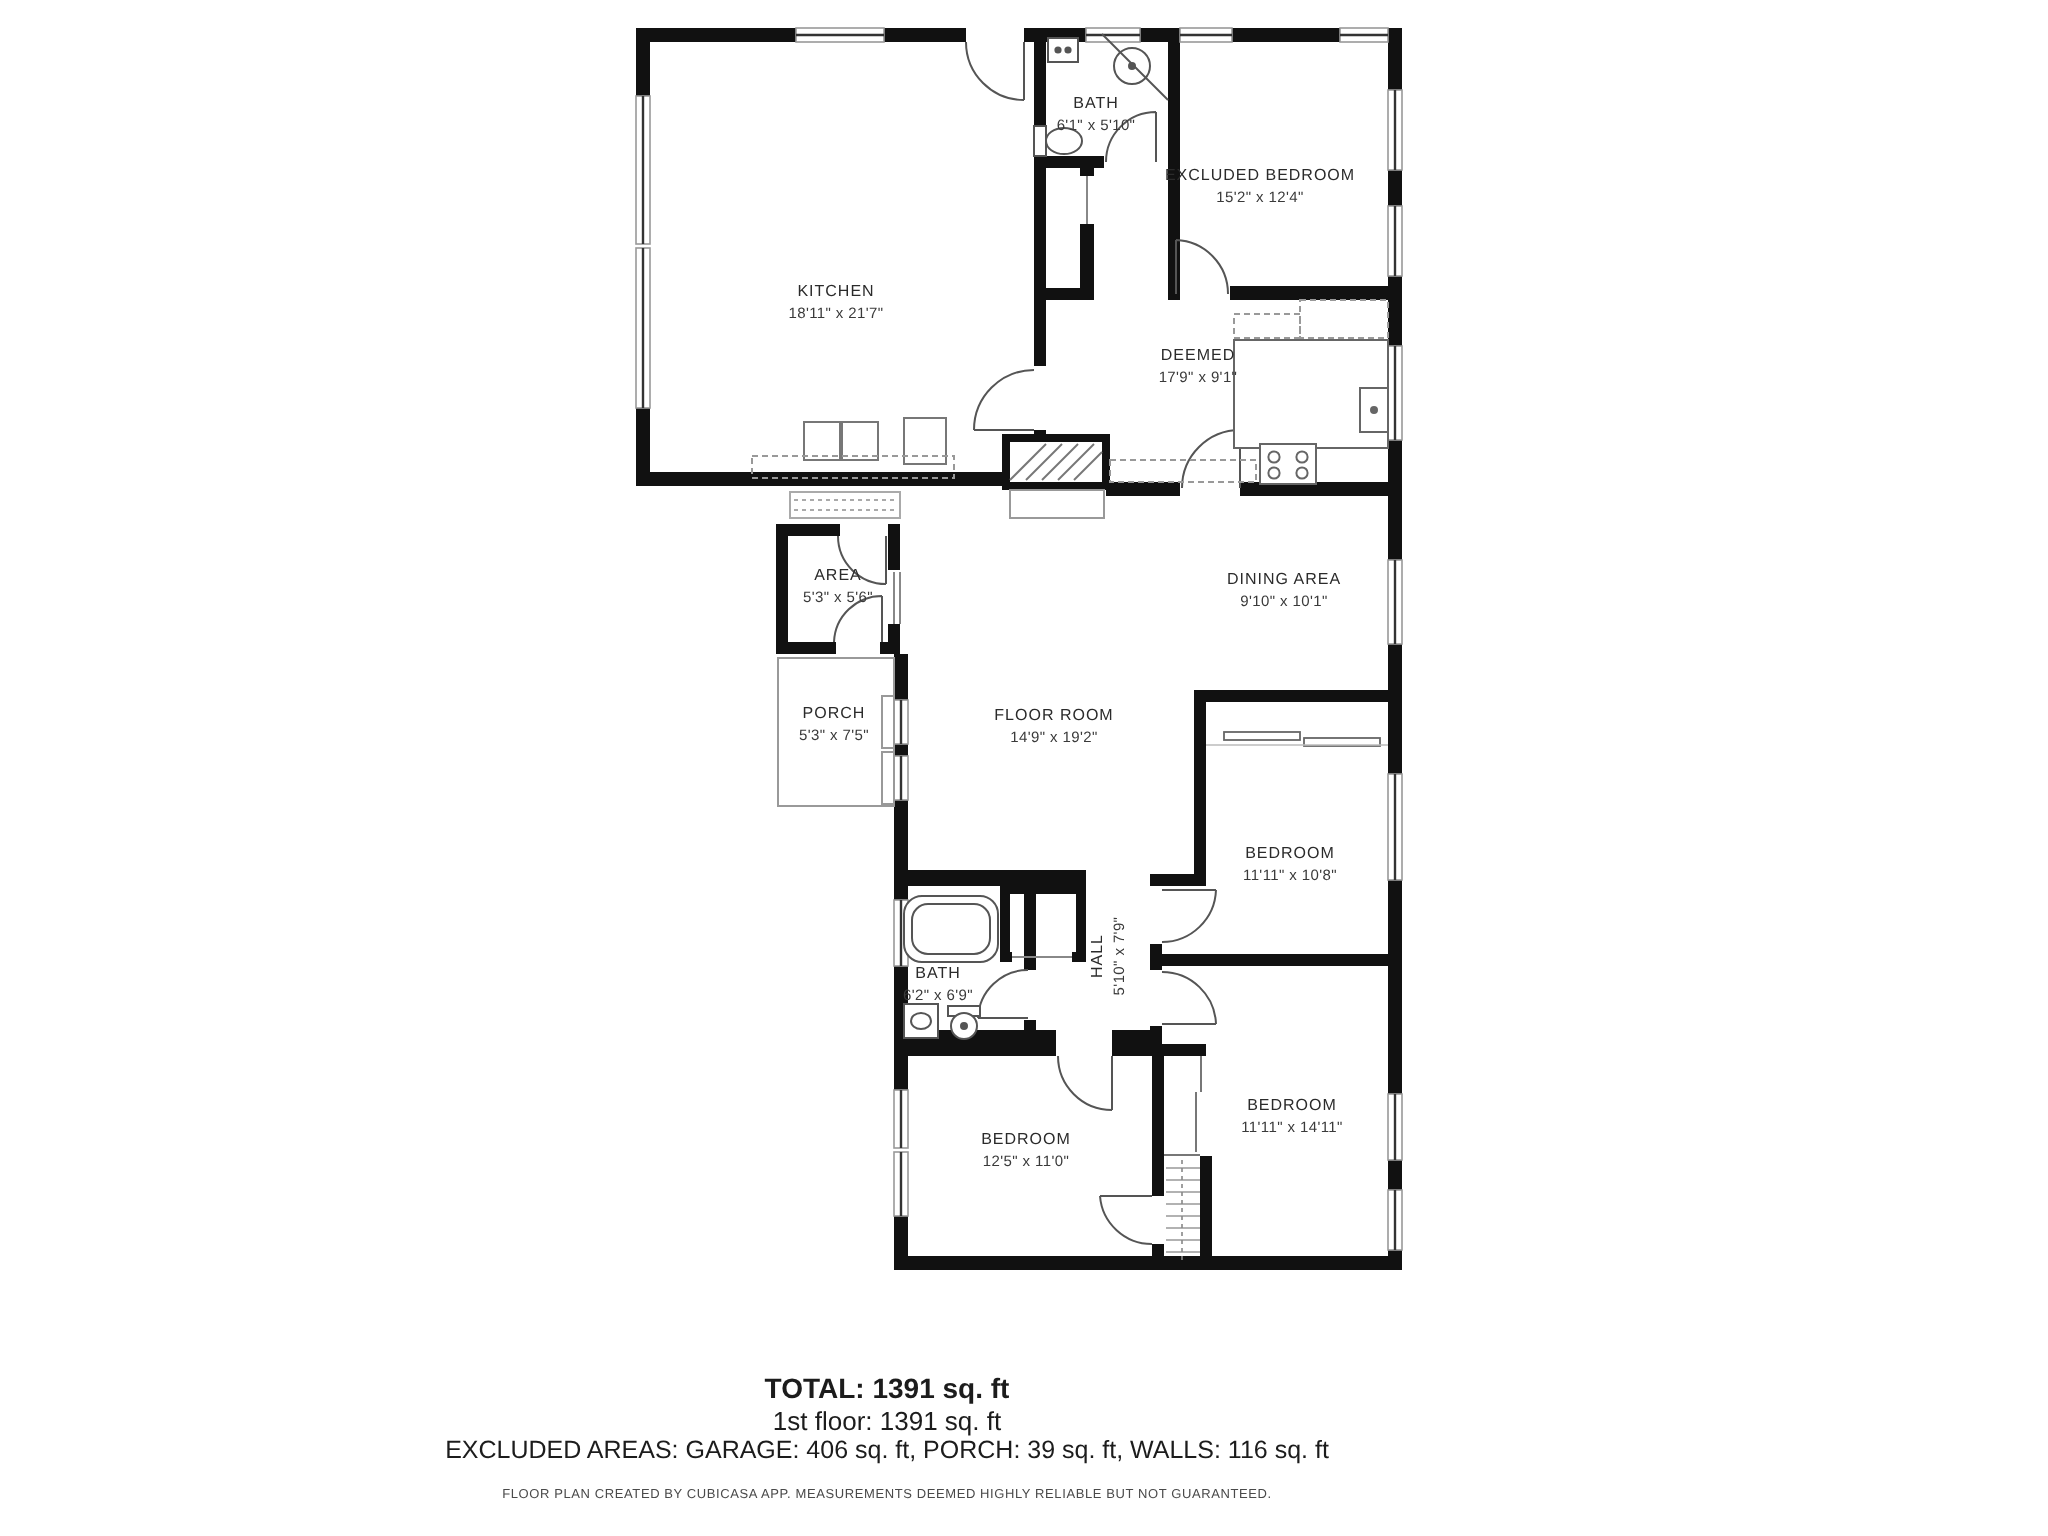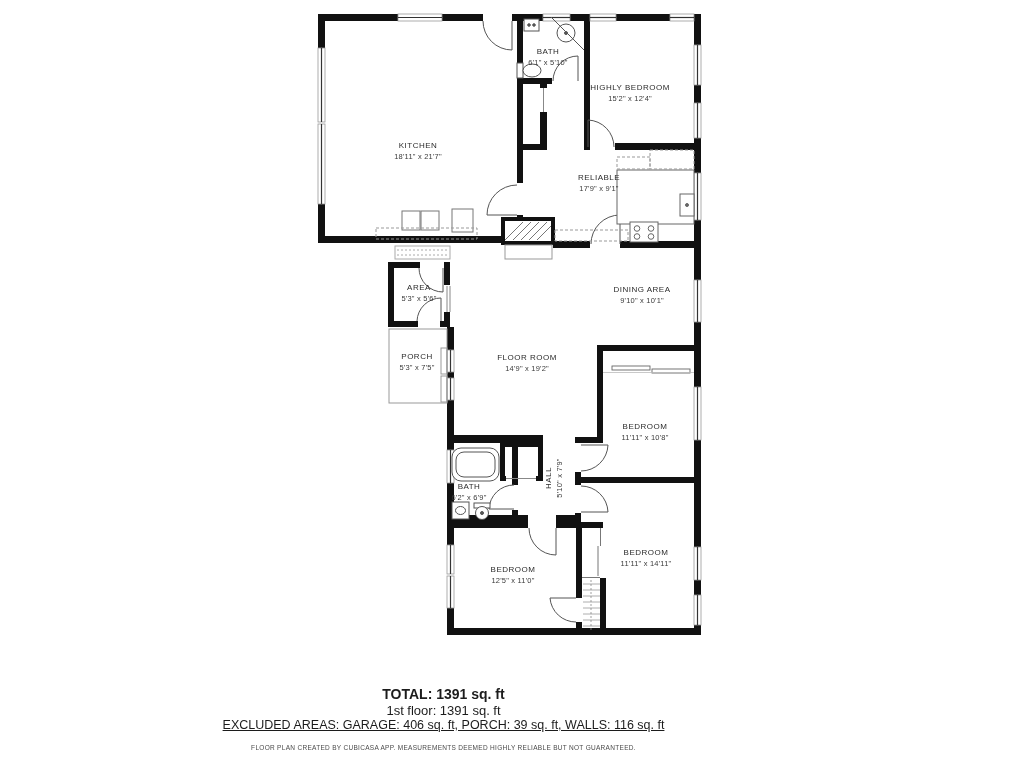--- a/index.html
+++ b/index.html
@@ -8,21 +8,21 @@
   #plan-svg{position:absolute;left:0;top:0;}
   .walls{shape-rendering:crispEdges;}
   .room-label{position:absolute;transform:translate(-50%,-50%);text-align:center;
               color:#2b2b2b;line-height:1.45;white-space:nowrap;pointer-events:none;}
   .room-label .rn{display:block;font-size:8px;letter-spacing:.5px;}
   .room-label .rd{display:block;font-size:7.5px;letter-spacing:.2px;color:#3a3a3a;}
   .room-label.vert{transform:translate(-50%,-50%) rotate(-90deg);}
   .footer{position:absolute;left:0;width:887px;text-align:center;color:#1c1c1c;}
   .f-total{top:686px;font-size:14px;font-weight:bold;}
   .f-floor{top:703px;font-size:13px;}
-  .f-excluded{top:718px;font-size:12.5px;text-decoration:underline;}
+  .f-excluded{top:718px;font-size:12.5px;}
   .f-disclaimer{top:744px;font-size:6.5px;color:#4a4a4a;letter-spacing:.3px;}
 </style>
 </head>
 <body>
 
 <div id="stage">
 
 <svg id="plan-svg" width="1024" height="768" viewBox="0 0 1024 768">
 
   <g class="walls" fill="#111111">
@@ -252,25 +252,25 @@
 
   <div class="room-label" style="left:418px;top:151px">
     <span class="rn">KITCHEN</span>
       <span class="rd">18'11" x 21'7"</span>
     </div>
   <div class="room-label" style="left:548px;top:57px">
     <span class="rn">BATH</span>
       <span class="rd">6'1" x 5'10"</span>
     </div>
   <div class="room-label" style="left:630px;top:93px">
-    <span class="rn">HIGHLY BEDROOM</span>
+    <span class="rn">EXCLUDED BEDROOM</span>
       <span class="rd">15'2" x 12'4"</span>
     </div>
   <div class="room-label" style="left:599px;top:183px">
-    <span class="rn">RELIABLE</span>
+    <span class="rn">DEEMED</span>
       <span class="rd">17'9" x 9'1"</span>
     </div>
   <div class="room-label" style="left:419px;top:293px">
     <span class="rn">AREA</span>
       <span class="rd">5'3" x 5'6"</span>
     </div>
   <div class="room-label" style="left:642px;top:295px">
     <span class="rn">DINING AREA</span>
       <span class="rd">9'10" x 10'1"</span>
     </div>

